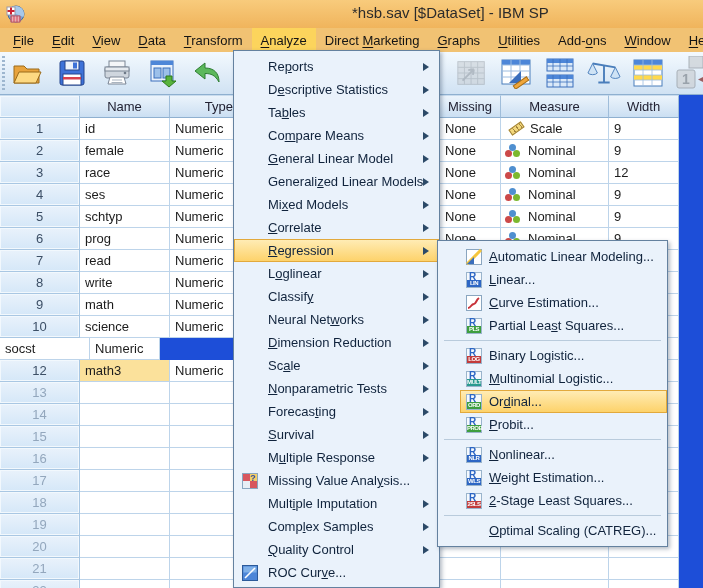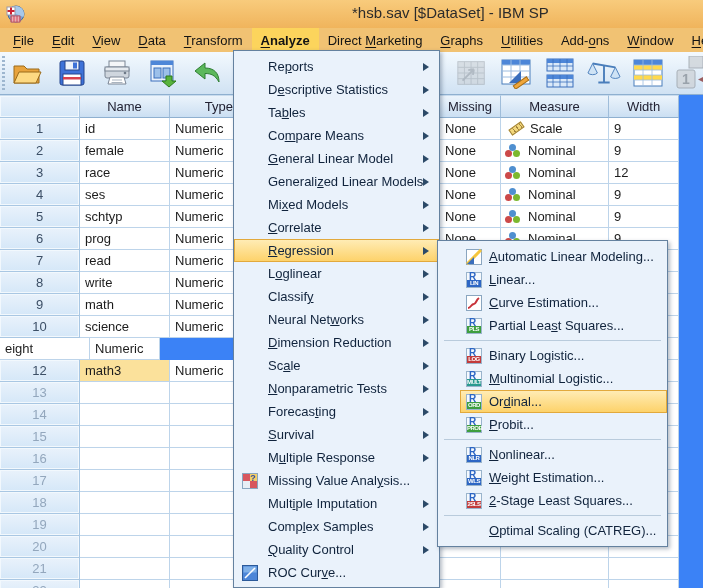--- a/index.html
+++ b/index.html
@@ -1,29 +1,29 @@
 <!DOCTYPE html>
 <html><head>
 <meta charset="utf-8">
 <style>
   html,body{margin:0;padding:0;background:#888;}
-  .window{position:relative;width:703px;height:588px;overflow:hidden;background:#3b82f6;
+  .window{position:relative;width:703px;height:588px;overflow:hidden;background:#1d4ed8;
           font-family:"Liberation Sans",sans-serif;font-size:13px;color:#1c1c1c;}
 
   
   .titlebar{position:absolute;left:0;top:0;width:703px;height:28px;
             background:linear-gradient(#f8cb7c,#f0b45c);border-bottom:1px solid #e3a94e;}
   .app-icon{position:absolute;left:5px;top:4px;width:20px;height:20px;}
   .title-text{position:absolute;left:352px;top:4px;font-size:15px;color:#2b2b2b;white-space:nowrap;}
 
   
   .menubar{position:absolute;left:0;top:28px;width:703px;height:24px;background:#f1c273;
            display:flex;align-items:stretch;padding-left:4px;box-sizing:border-box;}
   .menu-item{display:flex;align-items:center;padding:1px 9px;color:#141414;white-space:nowrap;cursor:default;}
-  .menu-item.active{background:#fcd45c;font-weight:bold;}
+  .menu-item.active{background:#fcd45c;}
   .menu-item u{text-underline-offset:2px;}
 
   
   .toolbar{position:absolute;left:0;top:52px;width:703px;height:43px;
            background:linear-gradient(#f3f9fe,#d0e2f3);border-bottom:1px solid #8fb0d0;box-sizing:border-box;}
   .tb-grip{position:absolute;left:2px;top:4px;width:3px;height:34px;
            background:repeating-linear-gradient(#9db6cf 0 2px,transparent 2px 4px);}
   .tb-left{position:absolute;left:10px;top:4px;display:flex;gap:11px;}
   .tb-right{position:absolute;left:455px;top:4px;display:flex;gap:10px;}
   .tbtn{width:34px;height:34px;display:flex;align-items:center;justify-content:center;}
@@ -291,21 +291,21 @@
     <div class="cell rownum">9</div>
     <div class="cell c-name">math</div>
     <div class="cell c-type">Numeric</div>
   </div>
         <div class="trow">
     <div class="cell rownum">10</div>
     <div class="cell c-name">science</div>
     <div class="cell c-type">Numeric</div>
   </div>
         <div class="trow">
-    <div class="cell c-name">eight</div>
+    <div class="cell c-name">socst</div>
     <div class="cell c-type">Numeric</div>
   </div>
         <div class="trow">
     <div class="cell rownum">12</div>
     <div class="cell c-name selected">math3</div>
     <div class="cell c-type">Numeric</div>
   </div>
         <div class="trow">
     <div class="cell rownum dim">13</div>
     <div class="cell c-name"></div>

